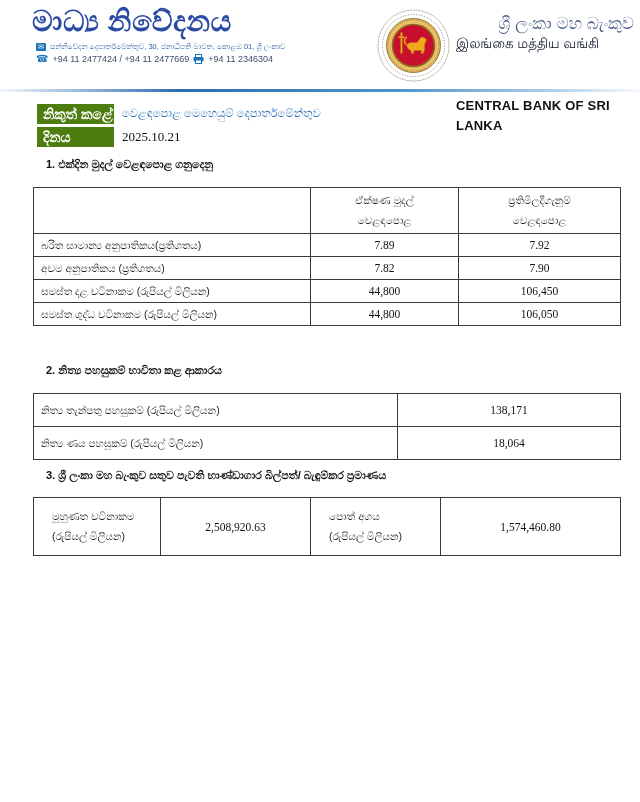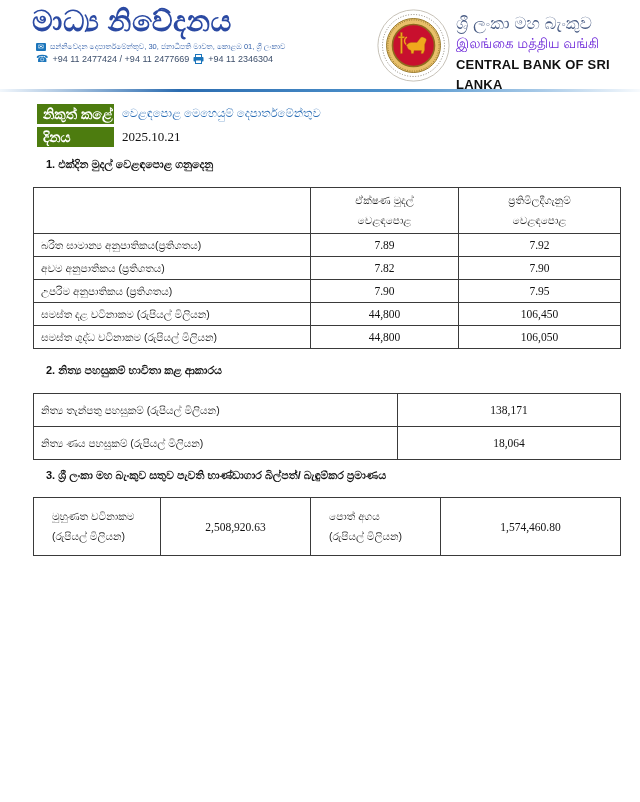--- a/index.html
+++ b/index.html
@@ -11,23 +11,23 @@
   .addr{top:42px;font-size:7.5px;color:#2f5da8;}
   .phones{top:54px;font-size:9px;}
   .emails{top:67px;font-size:9px;}
   .icon-box{display:inline-flex;width:10px;height:8px;background:#1b75bb;color:#fff;font-size:7px;
             align-items:center;justify-content:center;border-radius:1px;flex:0 0 auto;}
   .icon-circ{display:inline-flex;width:9px;height:9px;border-radius:50%;background:#1b75bb;color:#fff;
              font-size:6.5px;align-items:center;justify-content:center;flex:0 0 auto;}
   .icon-glyph{color:#1b75bb;font-size:10px;line-height:1;flex:0 0 auto;}
   .logo{position:absolute;left:377px;top:9px;width:73px;height:73px;}
   .bankblock{position:absolute;left:456px;top:13px;width:178px;}
-  .bank-si{font-size:17px;color:#4a5d85;font-weight:500;line-height:1.25;}
-  .bank-ta{font-size:13.5px;color:#6d28d9;font-weight:500;line-height:1.5;}
-  .bank-en{font-size:13px;color:#111;font-weight:bold;line-height:1.6;letter-spacing:0.2px;}
+  .bank-si{font-size:17px;color:#4a5d85;font-weight:500;line-height:1.25;text-align:right;}
+  .bank-ta{font-size:13.5px;color:#0f172a;font-weight:500;line-height:1.5;}
+  .bank-en{font-size:13px;color:#111;font-weight:bold;line-height:1.6;letter-spacing:0.2px;margin-top:41px;}
   .rule{position:absolute;left:0;top:89px;width:640px;height:3px;
         background:linear-gradient(90deg,#f2f7fc 0%,#2b6cb0 28%,#4f93cc 62%,#aacbe8 85%,#f7fafd 100%);}
   
   .meta-box{position:absolute;left:37px;width:77px;height:20px;background:#4d7c0f;color:#fff;
             font-size:14px;font-weight:bold;display:flex;align-items:center;padding-left:6px;box-sizing:border-box;}
   .meta-box1{top:104px;}
   .meta-box2{top:127px;}
   .meta-val1{position:absolute;left:122px;top:107px;font-size:11.5px;color:#2a6db5;font-weight:500;}
   .meta-val2{position:absolute;left:122px;top:129px;font-size:13px;color:#111;font-family:"Liberation Serif",serif;}
   
@@ -117,25 +117,20 @@
       <td class="lbl">බරිත සාමාන්‍ය අනුපාතිකය(ප්‍රතිශතය)</td>
       <td class="num">7.89</td>
       <td class="num">7.92</td>
     </tr>
     <tr>
       <td class="lbl">අවම අනුපාතිකය (ප්‍රතිශතය)</td>
       <td class="num">7.82</td>
       <td class="num">7.90</td>
     </tr>
     <tr>
-      <td class="lbl">උපරිම අනුපාතිකය (ප්‍රතිශතය)</td>
-      <td class="num">7.90</td>
-      <td class="num">7.95</td>
-    </tr>
-    <tr>
       <td class="lbl">සමස්ත දළ වටිනාකම (රුපියල් මිලියන)</td>
       <td class="num">44,800</td>
       <td class="num">106,450</td>
     </tr>
     <tr>
       <td class="lbl">සමස්ත ශුද්ධ වටිනාකම (රුපියල් මිලියන)</td>
       <td class="num">44,800</td>
       <td class="num">106,050</td>
     </tr>
   </tbody>

